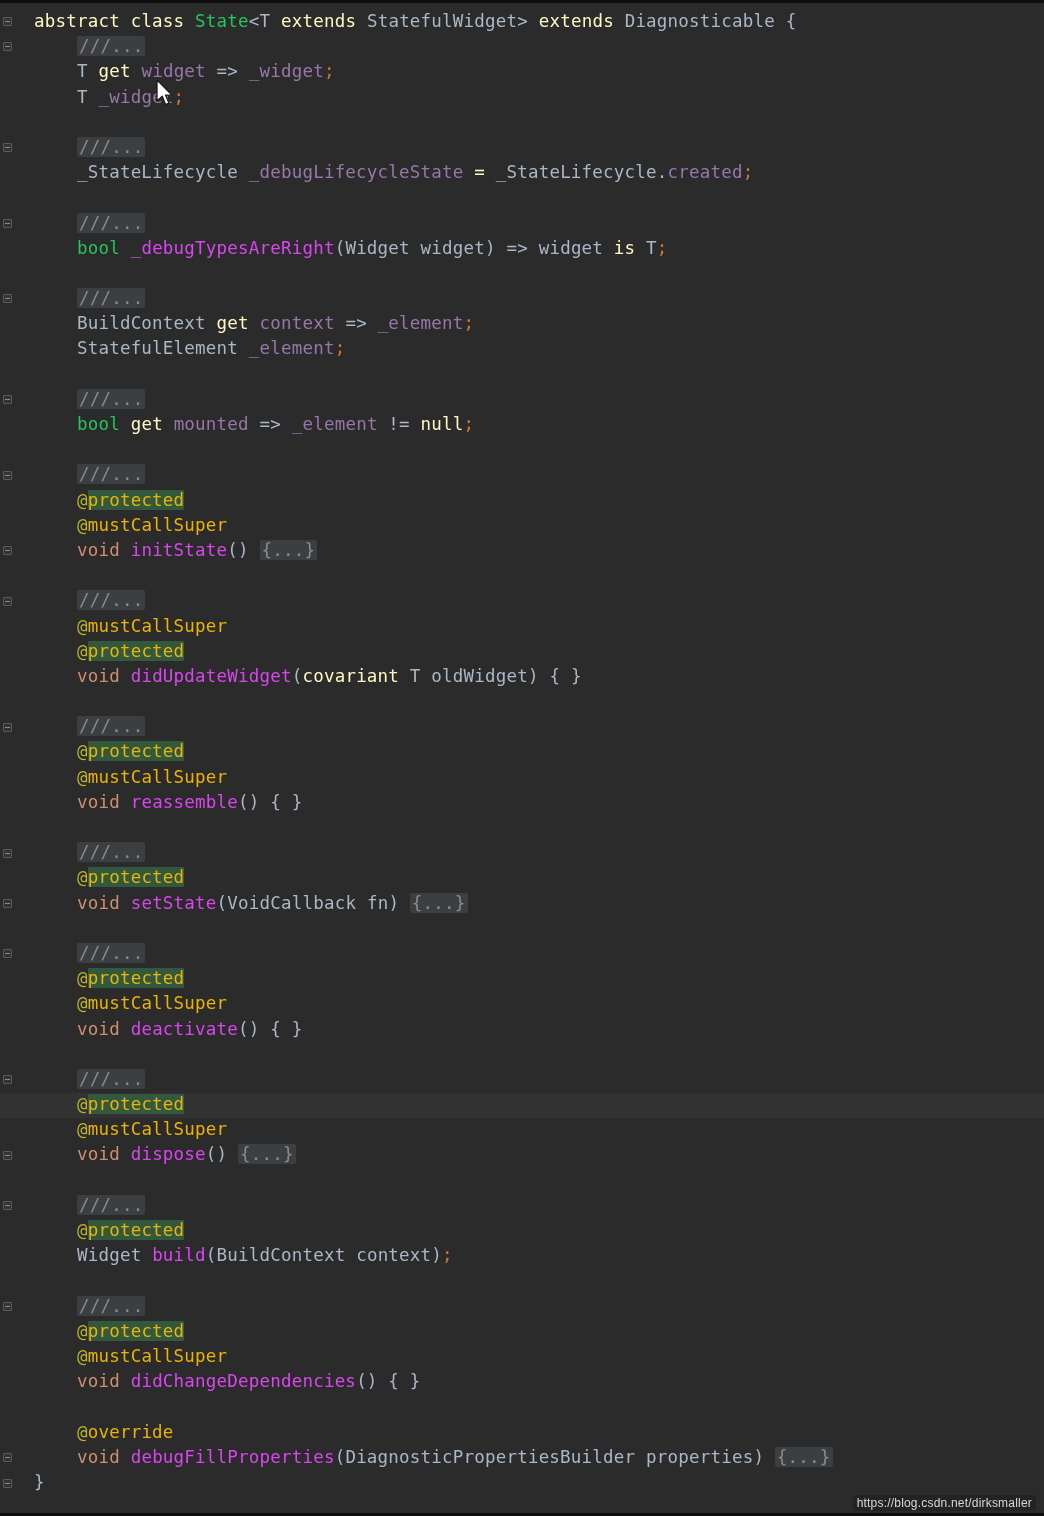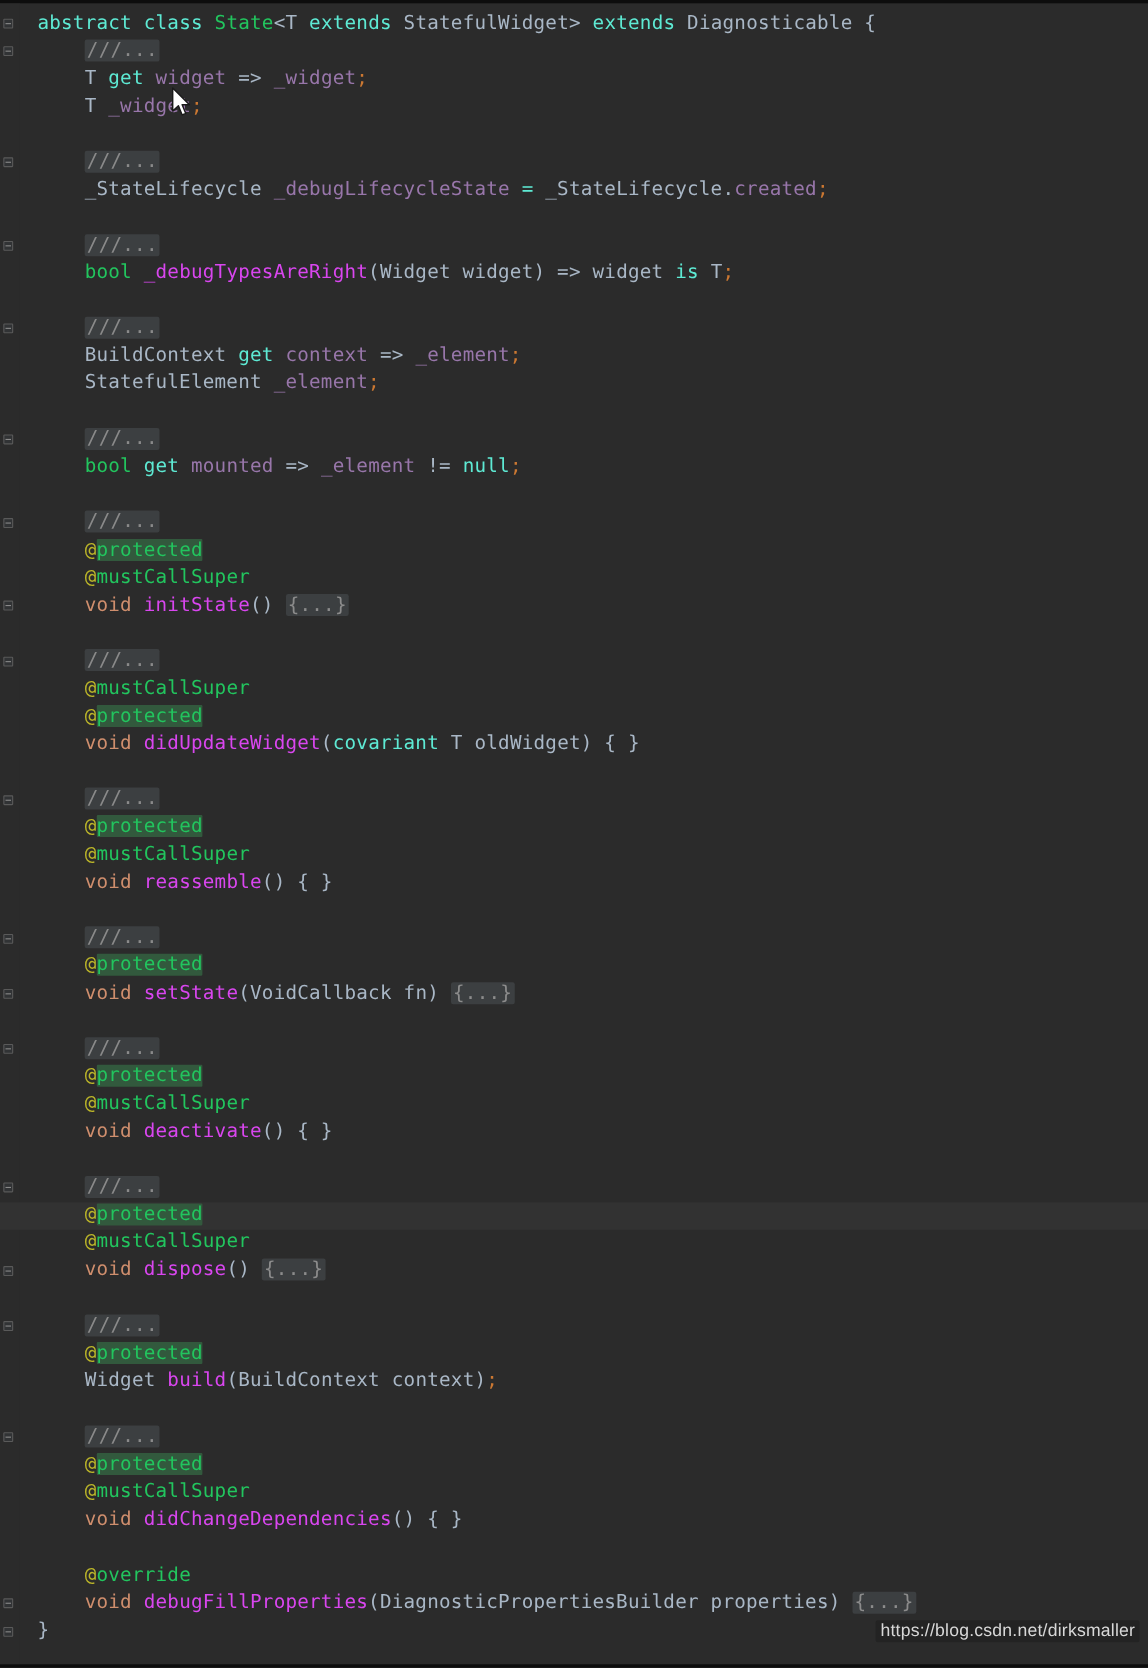--- a/index.html
+++ b/index.html
@@ -80,31 +80,31 @@
   #current-line {
     position: absolute;
     left: 0;
     width: 100%;
     height: 25.2px;
     background: #323232;
     pointer-events: none;
   }
 
   
-  .kw       { color: #5eead4; }            
+  .kw       { color: #fef9c3; }            
   .kw2      { color: #cf8e6d; text-align: right; }            
   .type     { color: #a9b7c6; }            
   .cls      { color: #22c55e; }
   .ident    { color: #9876aa; }            
   .fnname   { color: #d946ef; }            
   .param    { color: #a9b7c6; }
   .gen      { color: #a9b7c6; }
   .bool     { color: #22c55e; }
   .at       { color: #bbb529; }            
-  .anno     { color: #22c55e; }            
+  .anno     { color: #eab308; }            
   .semi     { color: #cc7832; }
 
   
   .fold {
     background: #3c3f41;
     color: #8c8c8c;
     border-radius: 2px;
     padding: 0 2px;
   }
   .fold-doc {
@@ -127,23 +127,23 @@
     top: 76px;
     width: 20px;
     height: 30px;
     pointer-events: none;
   }
 
   
   #watermark {
     position: absolute;
     right: 8px;
-    bottom: 20px;
+    bottom: 2px;
     font-family: "Liberation Sans", sans-serif;
-    font-size: 16px;
+    font-size: 12px;
     color: #d8d8d8;
     letter-spacing: 0.2px;
     background: rgba(30,30,30,0.55);
     padding: 1px 4px;
     border-radius: 2px;
   }
 </style>
 </head>
 <body>
 

